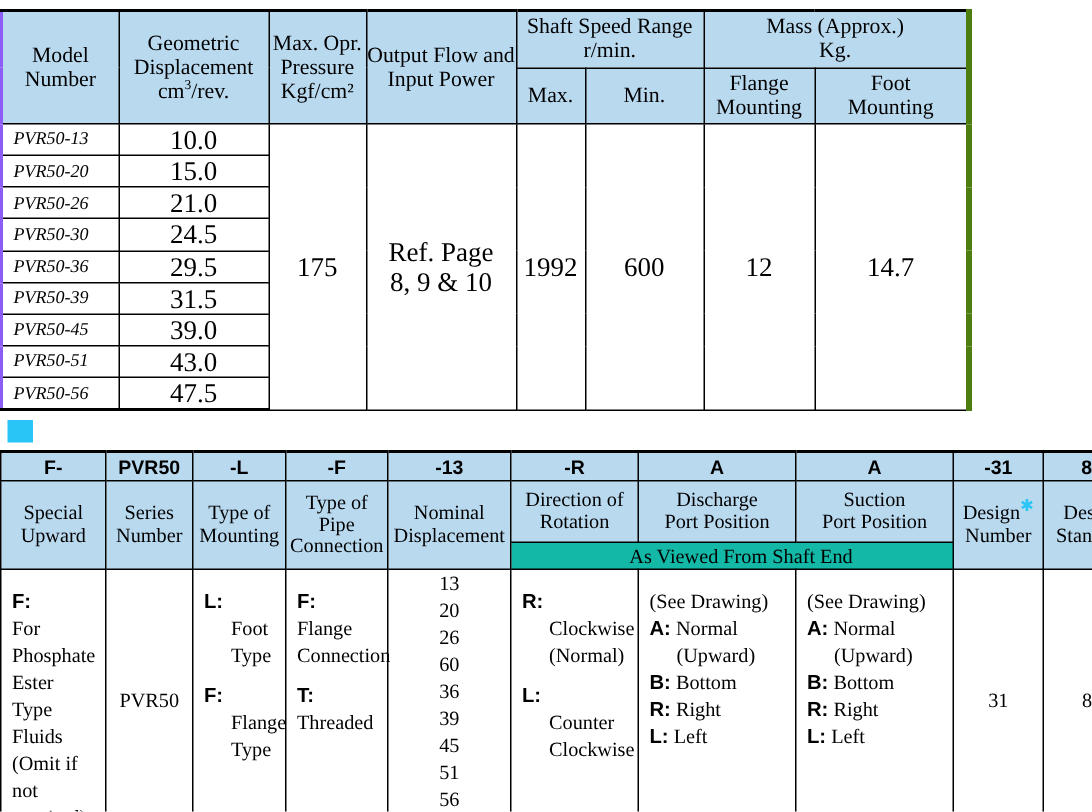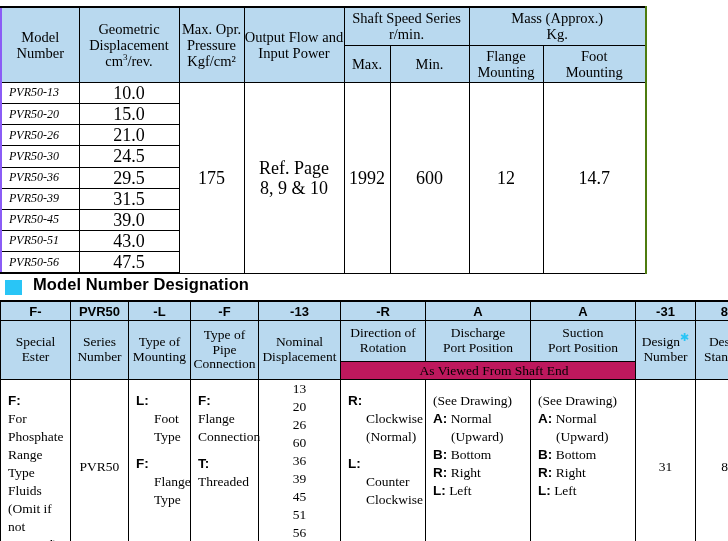--- a/index.html
+++ b/index.html
@@ -48,21 +48,21 @@
   .spec-table .sub  { height: 27px; }
   .spec-table .model-cell {
     text-align: left;
     padding-left: 7px;
     font-size: 12px;
     font-style: italic;
   }
   .spec-table .outer-top { border-top: 2px solid #000000; }
   .spec-table .outer-bottom { border-bottom: 2px solid #000000; }
   .spec-table .thick-l { border-left: 2px solid #8b5cf6; }
-  .spec-table .thick-r { border-right: 2px solid #4d7c0f; }
+  .spec-table .thick-r { border-right: 4px solid #4d7c0f; }
   sup.cm3 { font-size: 9px; vertical-align: super; line-height: 0; }
 
   
   .section-heading {
     position: absolute;
     left: 0px;
     top: 275px;
     width: 728px;
     height: 24px;
   }
@@ -110,21 +110,21 @@
     height: 18px;
   }
   .mnd-table .name-row th {
     background: #b9d9ef;
     font-family: "Liberation Serif", serif;
     font-size: 13.5px;
     line-height: 1.08;
     height: 40px;
   }
   .mnd-table .shaft-row th {
-    background: #be185d;
+    background: #14b8a6;
     font-family: "Liberation Serif", serif;
     font-size: 13.5px;
     height: 17px;
     padding-left: 12px;
   }
   .mnd-table .body-row td {
     background: #ffffff;
     height: 158px;
     vertical-align: top;
     text-align: left;
@@ -195,21 +195,21 @@
       <th class="tall outer-top" rowspan="2">
         <span>Max. Opr.</span><br>
         <span>Pressure</span><br>
         <span>Kgf/cm²</span>
       </th>
       <th class="tall outer-top" rowspan="2">
         <span>Output Flow and</span><br>
         <span>Input Power</span>
       </th>
       <th class="sub outer-top" colspan="2">
-        <span>Shaft Speed Series</span><br>
+        <span>Shaft Speed Range</span><br>
         <span>r/min.</span>
       </th>
       <th class="sub outer-top thick-r" colspan="2">
         <span>Mass (Approx.)</span><br>
         <span>Kg.</span>
       </th>
     </tr>
     <tr>
       <th class="sub">Max.</th>
       <th class="sub">Min.</th>
@@ -267,21 +267,20 @@
     </tr>
     <tr>
       <td class="model-cell thick-l outer-bottom">PVR50-56</td>
       <td class="outer-bottom">47.5</td>
     </tr>
   </tbody>
 </table>
 
 <div class="section-heading">
   <span class="marker"></span>
-  <span class="heading-text">Model Number Designation</span>
 </div>
 
 <table class="mnd-table">
   <colgroup>
     <col style="width:70px">
       <col style="width:58px">
       <col style="width:62px">
       <col style="width:68px">
     <col style="width:82px">
       <col style="width:85px">
@@ -299,21 +298,21 @@
       <th class="outer-top">-13</th>
       <th class="outer-top">-R</th>
       <th class="outer-top">A</th>
       <th class="outer-top">A</th>
       <th class="outer-top">-31</th>
       <th class="outer-top">80</th>
     </tr>
     <tr class="name-row">
       <th rowspan="2">
         <span>Special</span><br>
-        <span>Ester</span>
+        <span>Upward</span>
       </th>
       <th rowspan="2">
         <span>Series</span><br>
         <span>Number</span>
       </th>
       <th rowspan="2">
         <span>Type of</span><br>
         <span>Mounting</span>
       </th>
       <th rowspan="2">
@@ -351,21 +350,21 @@
     </tr>
   </thead>
   <tbody>
     <tr class="body-row">
 
       <td class="outer-bottom">
         <div class="cellpad">
           <b class="code">F:</b><br>
           <span>For</span><br>
           <span>Phosphate</span><br>
-          <span>Range Type</span><br>
+          <span>Ester Type</span><br>
           <span>Fluids</span><br>
           <span>(Omit if</span><br>
           <span>not</span><br>
           <span>required)</span>
         </div>
       </td>
 
       <td class="outer-bottom series-cell">PVR50</td>
 
       <td class="outer-bottom">

